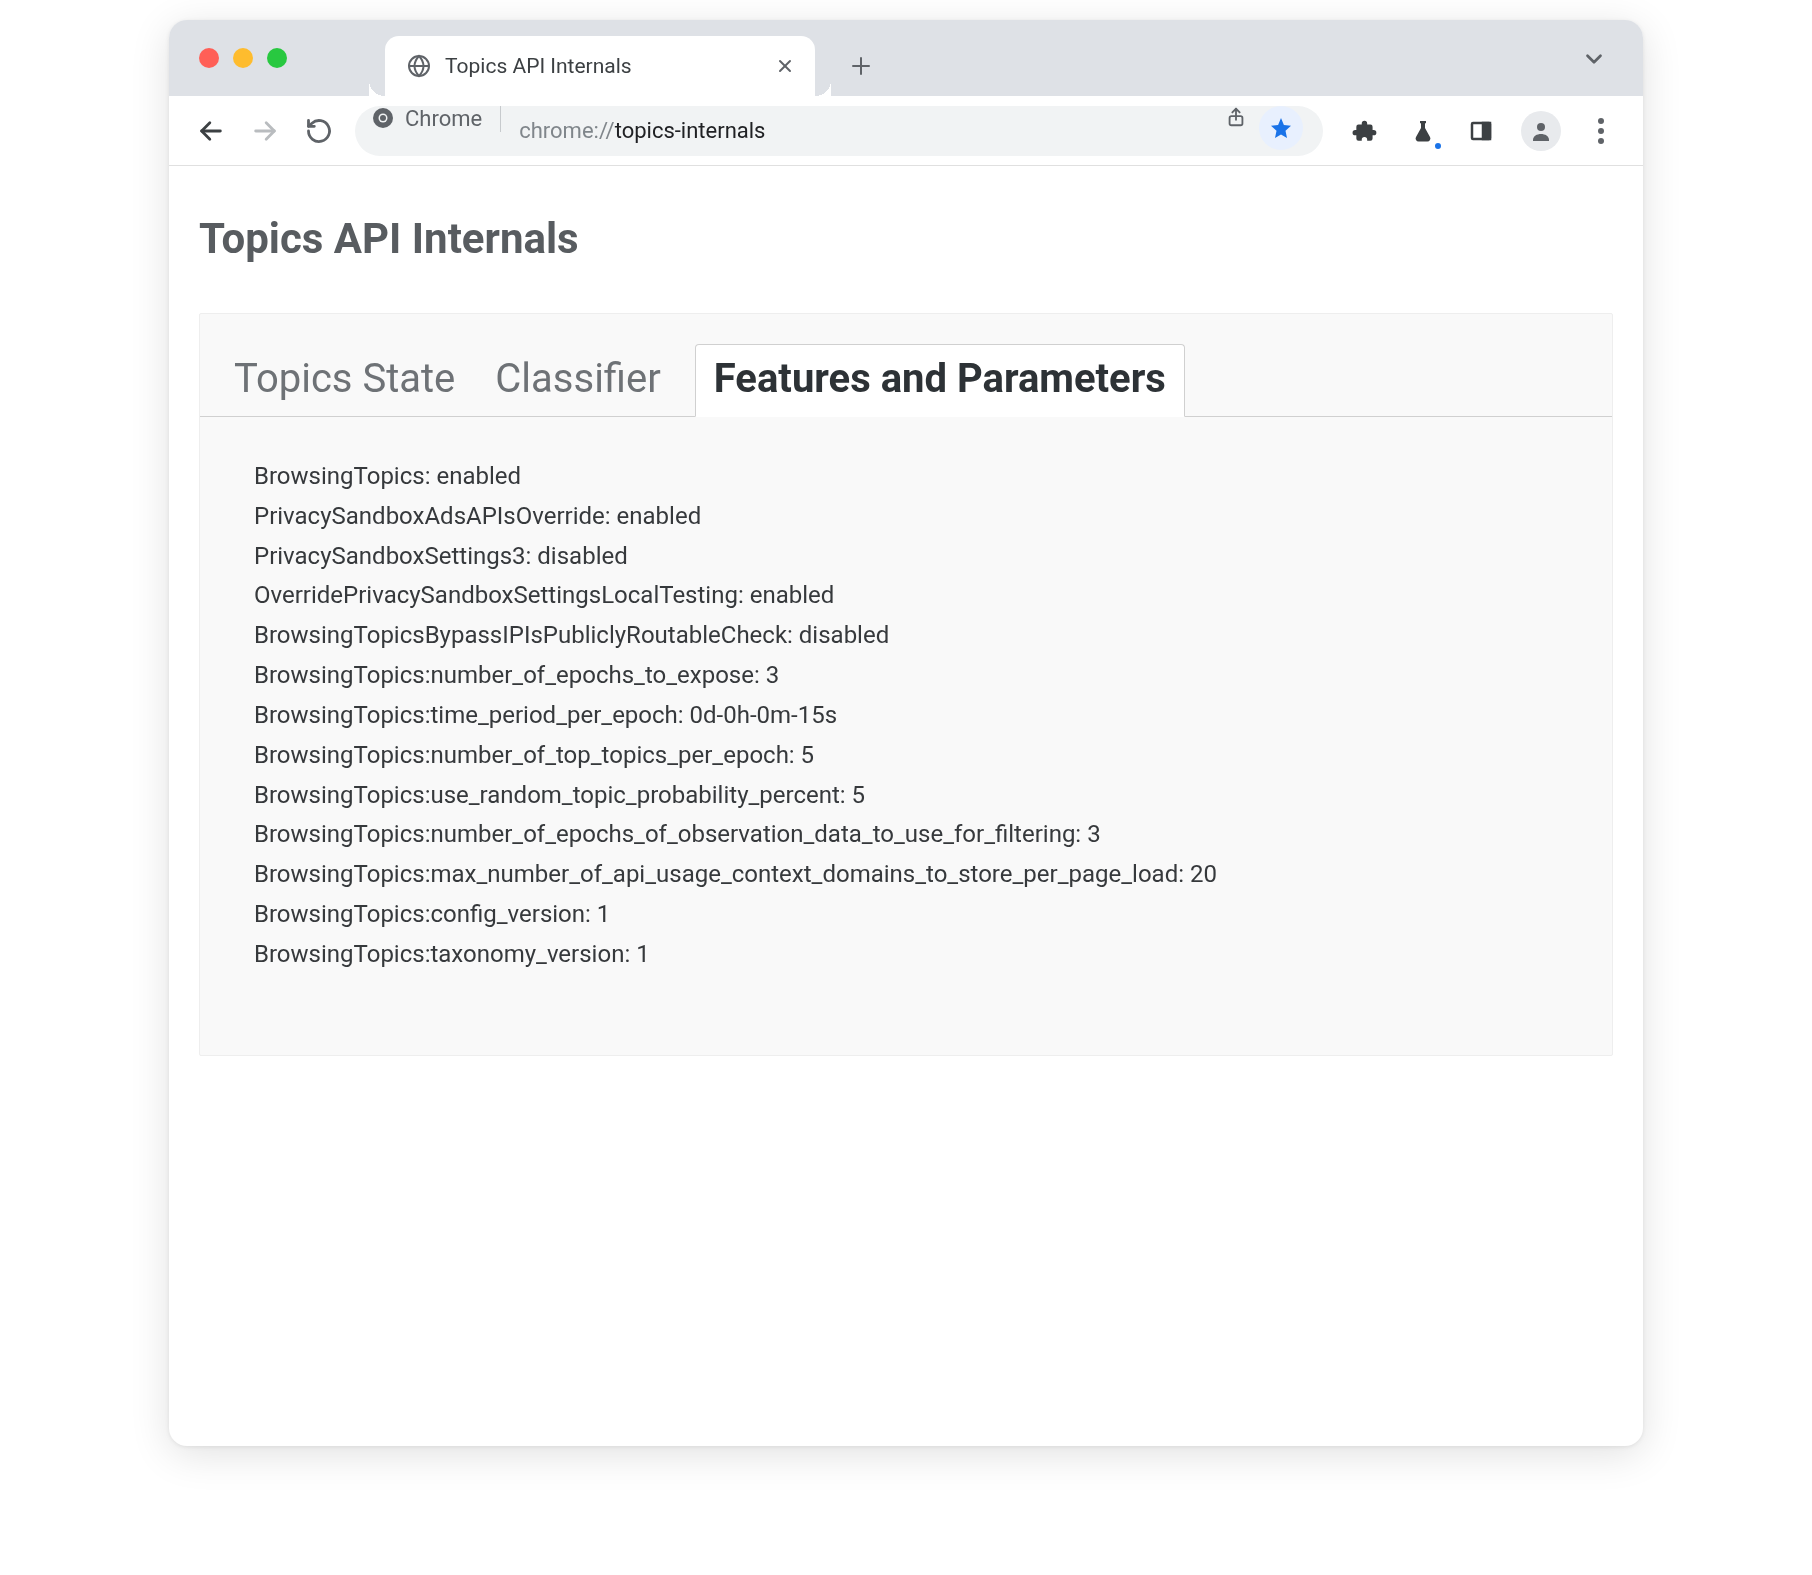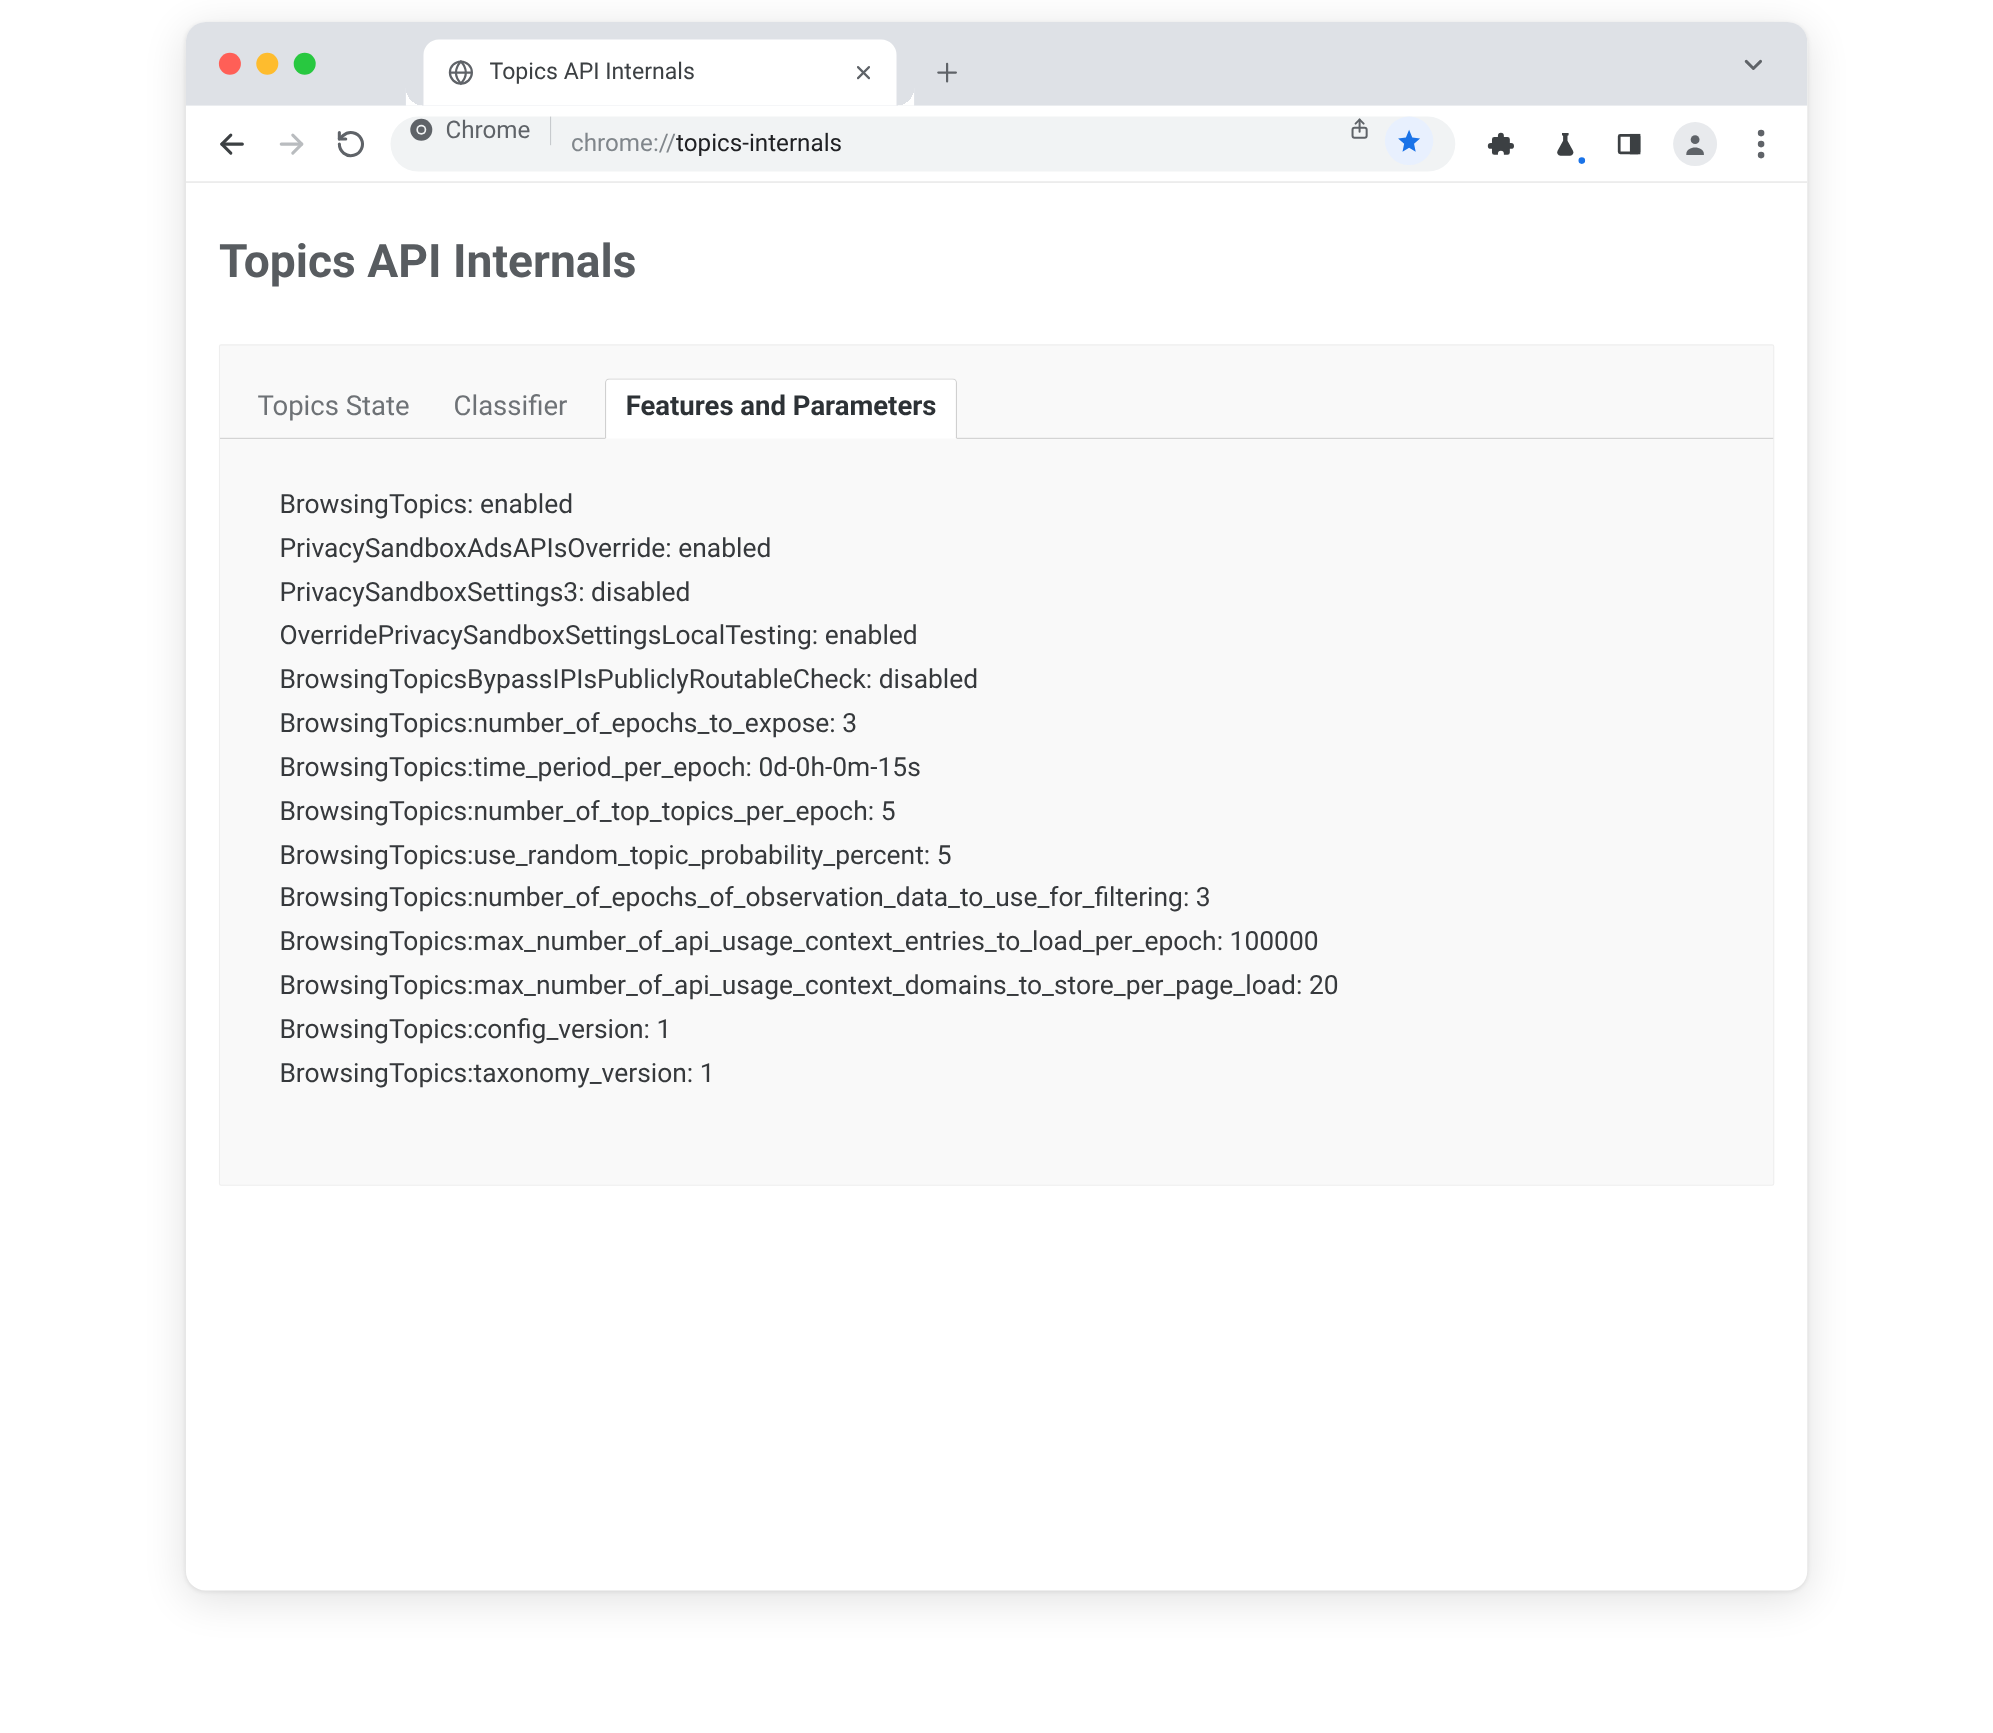--- a/index.html
+++ b/index.html
@@ -167,21 +167,21 @@
   }
   .tabs {
     display: flex;
     border-bottom: 1px solid #d0d0d0;
     padding-top: 30px;
     padding-left: 28px;
     gap: 28px;
     align-items: flex-end;
   }
   .tab {
-    font-size: 25px;
+    font-size: 40px;
     color: #6e7276;
     padding: 0 6px 14px 6px;
     cursor: pointer;
     white-space: nowrap;
   }
   .tab.active {
     font-weight: 700;
     color: #2d3236;
     background: #fff;
     border: 1px solid #d0d0d0;
@@ -337,21 +337,20 @@
           <div class="param-line">BrowsingTopics: enabled</div>
           <div class="param-line">PrivacySandboxAdsAPIsOverride: enabled</div>
           <div class="param-line">PrivacySandboxSettings3: disabled</div>
           <div class="param-line">OverridePrivacySandboxSettingsLocalTesting: enabled</div>
           <div class="param-line">BrowsingTopicsBypassIPIsPubliclyRoutableCheck: disabled</div>
           <div class="param-line">BrowsingTopics:number_of_epochs_to_expose: 3</div>
           <div class="param-line">BrowsingTopics:time_period_per_epoch: 0d-0h-0m-15s</div>
           <div class="param-line">BrowsingTopics:number_of_top_topics_per_epoch: 5</div>
           <div class="param-line">BrowsingTopics:use_random_topic_probability_percent: 5</div>
           <div class="param-line">BrowsingTopics:number_of_epochs_of_observation_data_to_use_for_filtering: 3</div>
-          <div class="param-line">BrowsingTopics:max_number_of_api_usage_context_entries_to_load_per_epoch: 100000</div>
           <div class="param-line">BrowsingTopics:max_number_of_api_usage_context_domains_to_store_per_page_load: 20</div>
           <div class="param-line">BrowsingTopics:config_version: 1</div>
           <div class="param-line">BrowsingTopics:taxonomy_version: 1</div>
         </div>
     </div>
   </div>
 
 </div>
 
 </body></html>

